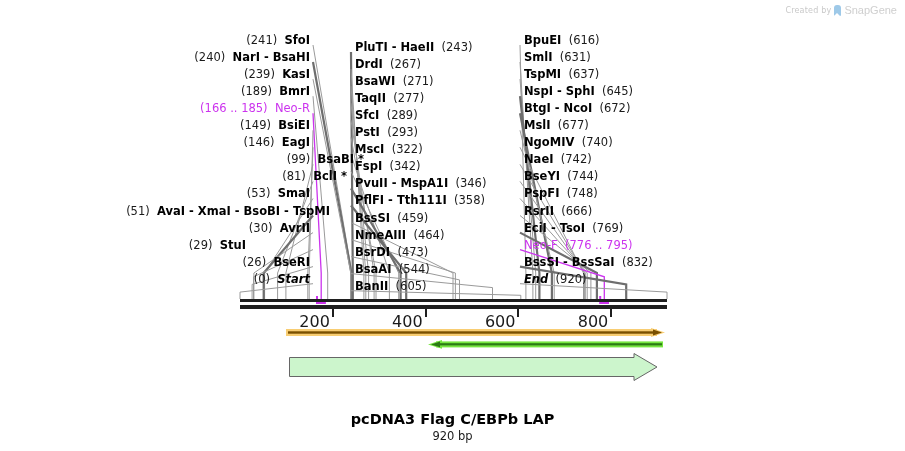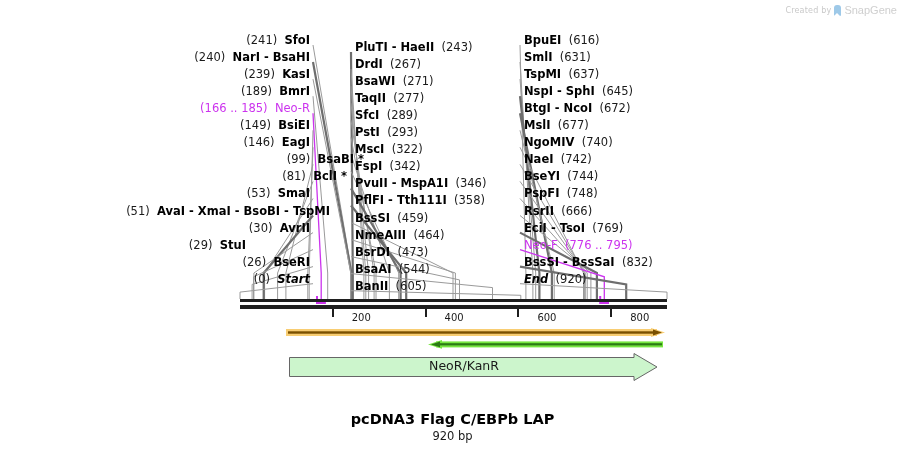--- a/index.html
+++ b/index.html
@@ -88,27 +88,26 @@
   }
   .ruler { position: absolute; left: 0; top: 309px; width: 905px; height: 20px; }
   .tick {
     position: absolute;
     width: 2px; height: 8px;
     background: #1f1f1f;
     top: 0;
   }
   .tick-lbl {
     position: absolute;
-    font-size: 10px;
+    font-size: 16px;
     color: #1a1a1a;
     top: 3px;
     transform: translateX(-100%);
     padding-right: 3px;
     font-family: "DejaVu Sans", sans-serif;
-    margin-left: 41px;
   }
 
   
   .arrow-orange {
     position: absolute;
     left: 286px; top: 328px;
     width: 379px; height: 9px;
   }
   .arrow-green {
     position: absolute;
@@ -287,18 +286,17 @@
   <svg class="arrow-green" viewBox="0 0 235 9" width="235" height="9" preserveAspectRatio="none">
     <rect x="8" y="1.4" width="227" height="6" fill="#76e63f"></rect>
     <polygon points="14,0 0,4.4 14,8.8" fill="#76e63f"></polygon>
     <rect x="10" y="3.2" width="224" height="2.2" fill="#2b7a14"></rect>
     <polygon points="12,1.6 3,4.4 12,7.2" fill="#2b7a14"></polygon>
   </svg>
 
   <svg class="gene-arrow" viewBox="0 0 369 28" width="369" height="28" preserveAspectRatio="none">
     <polygon points="0.5,4.5 345,4.5 345,0.5 368,14 345,27.5 345,23.5 0.5,23.5" fill="#ccf5cc" stroke="#666666" stroke-width="1"></polygon>
   </svg>
-  <div class="gene-label">NeoR/KanR</div>
 
   <div class="title">pcDNA3 Flag C/EBPb LAP</div>
   <div class="subtitle">920 bp</div>
 
 </div>
 
 </body></html>

